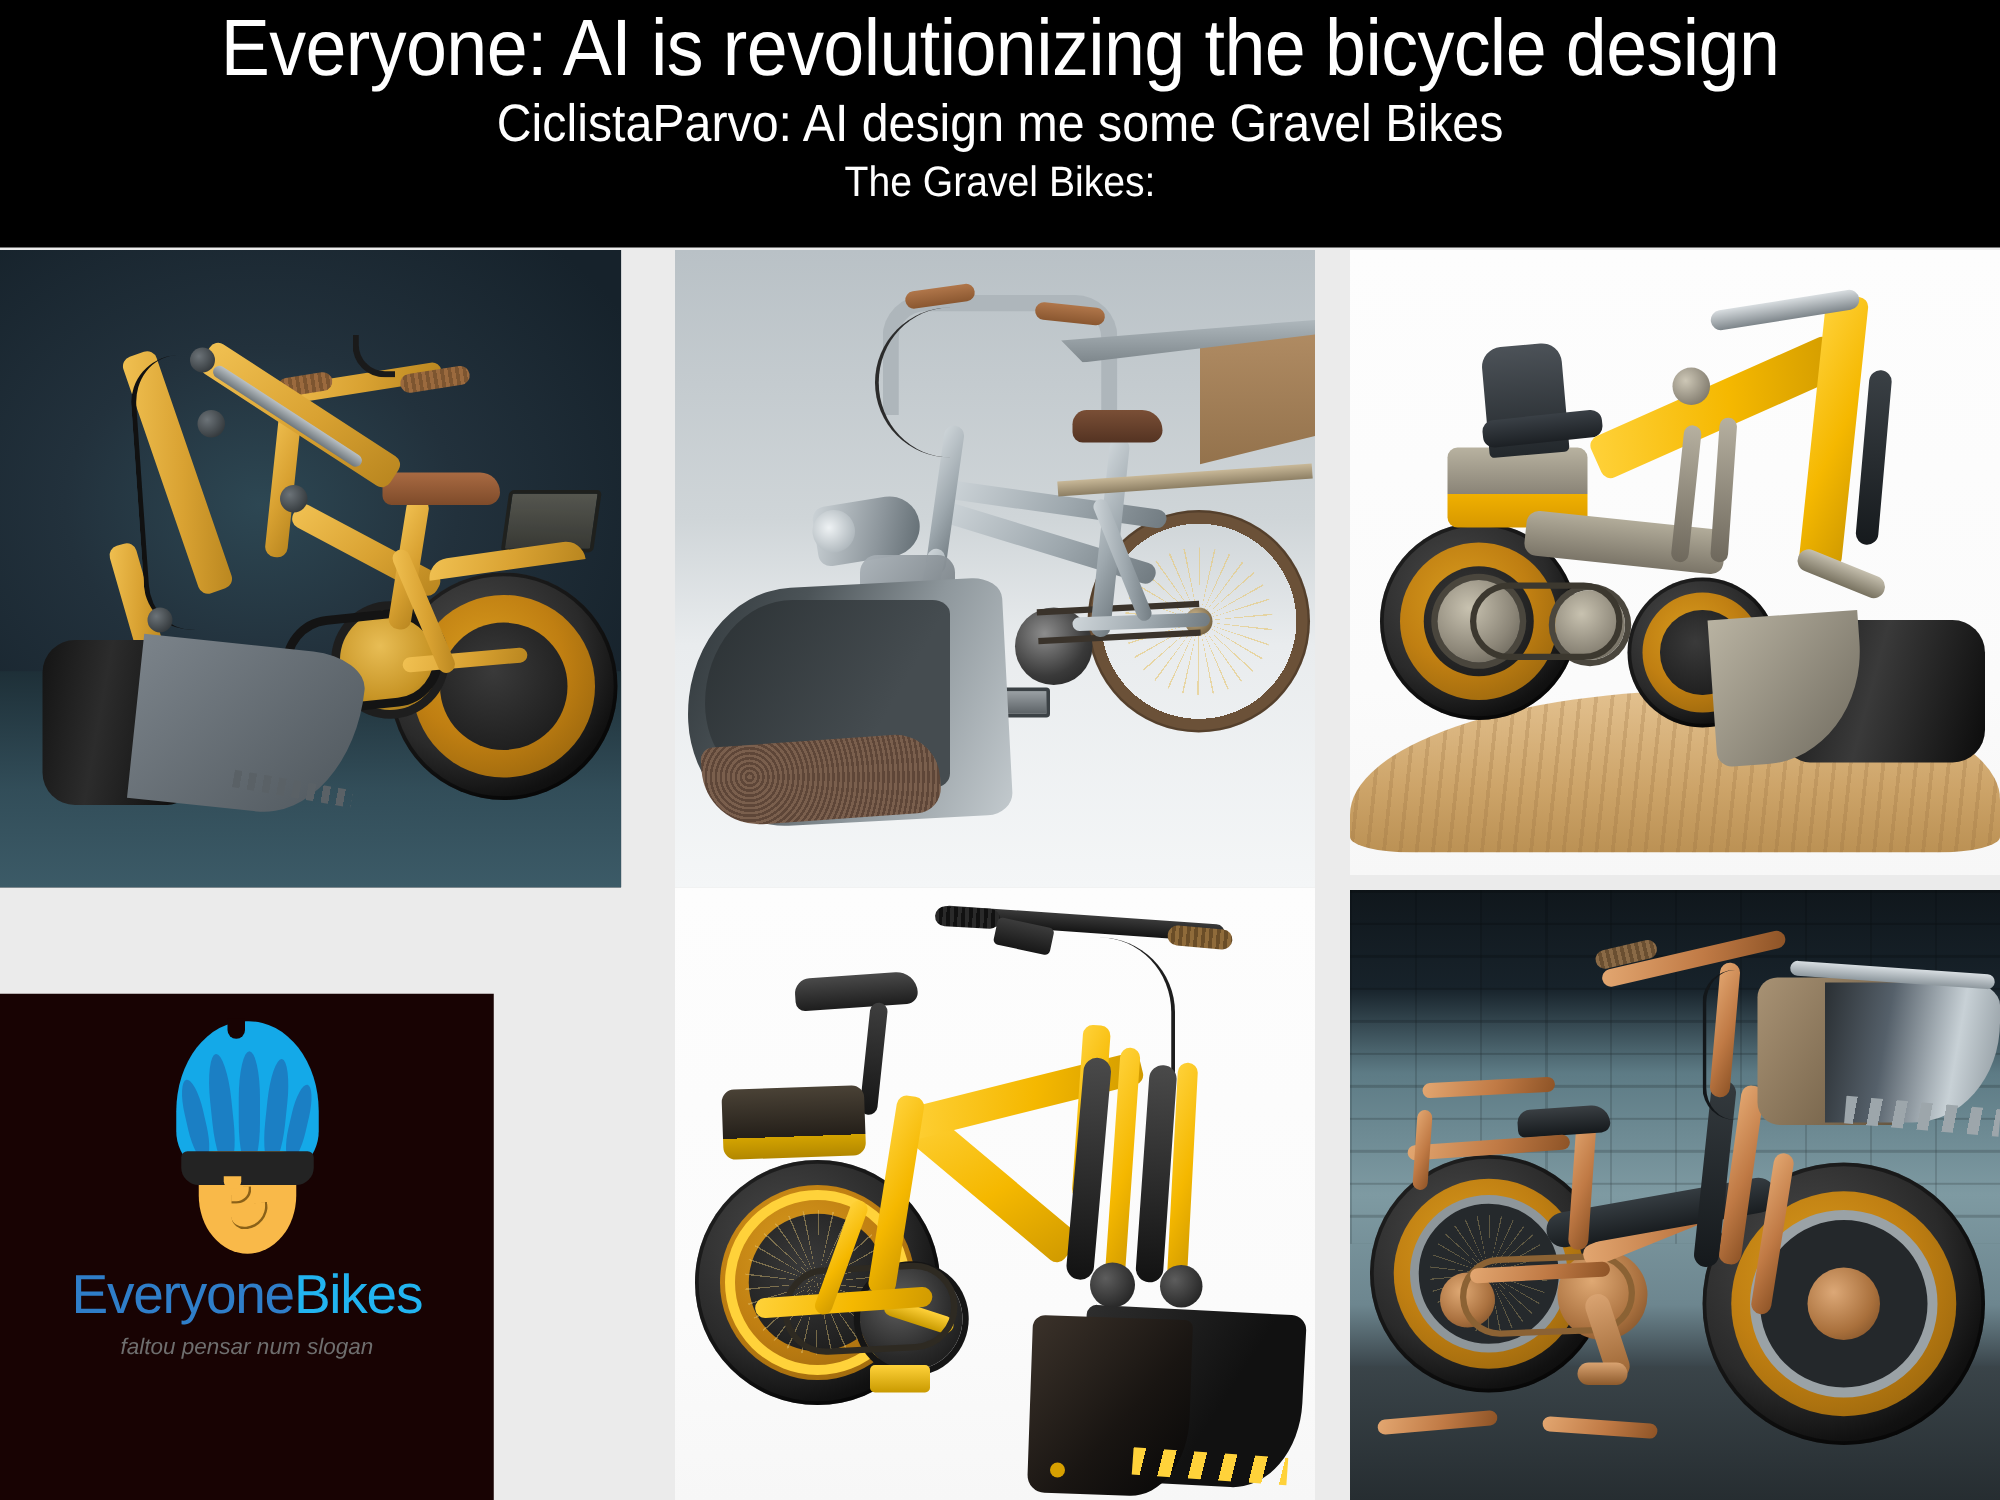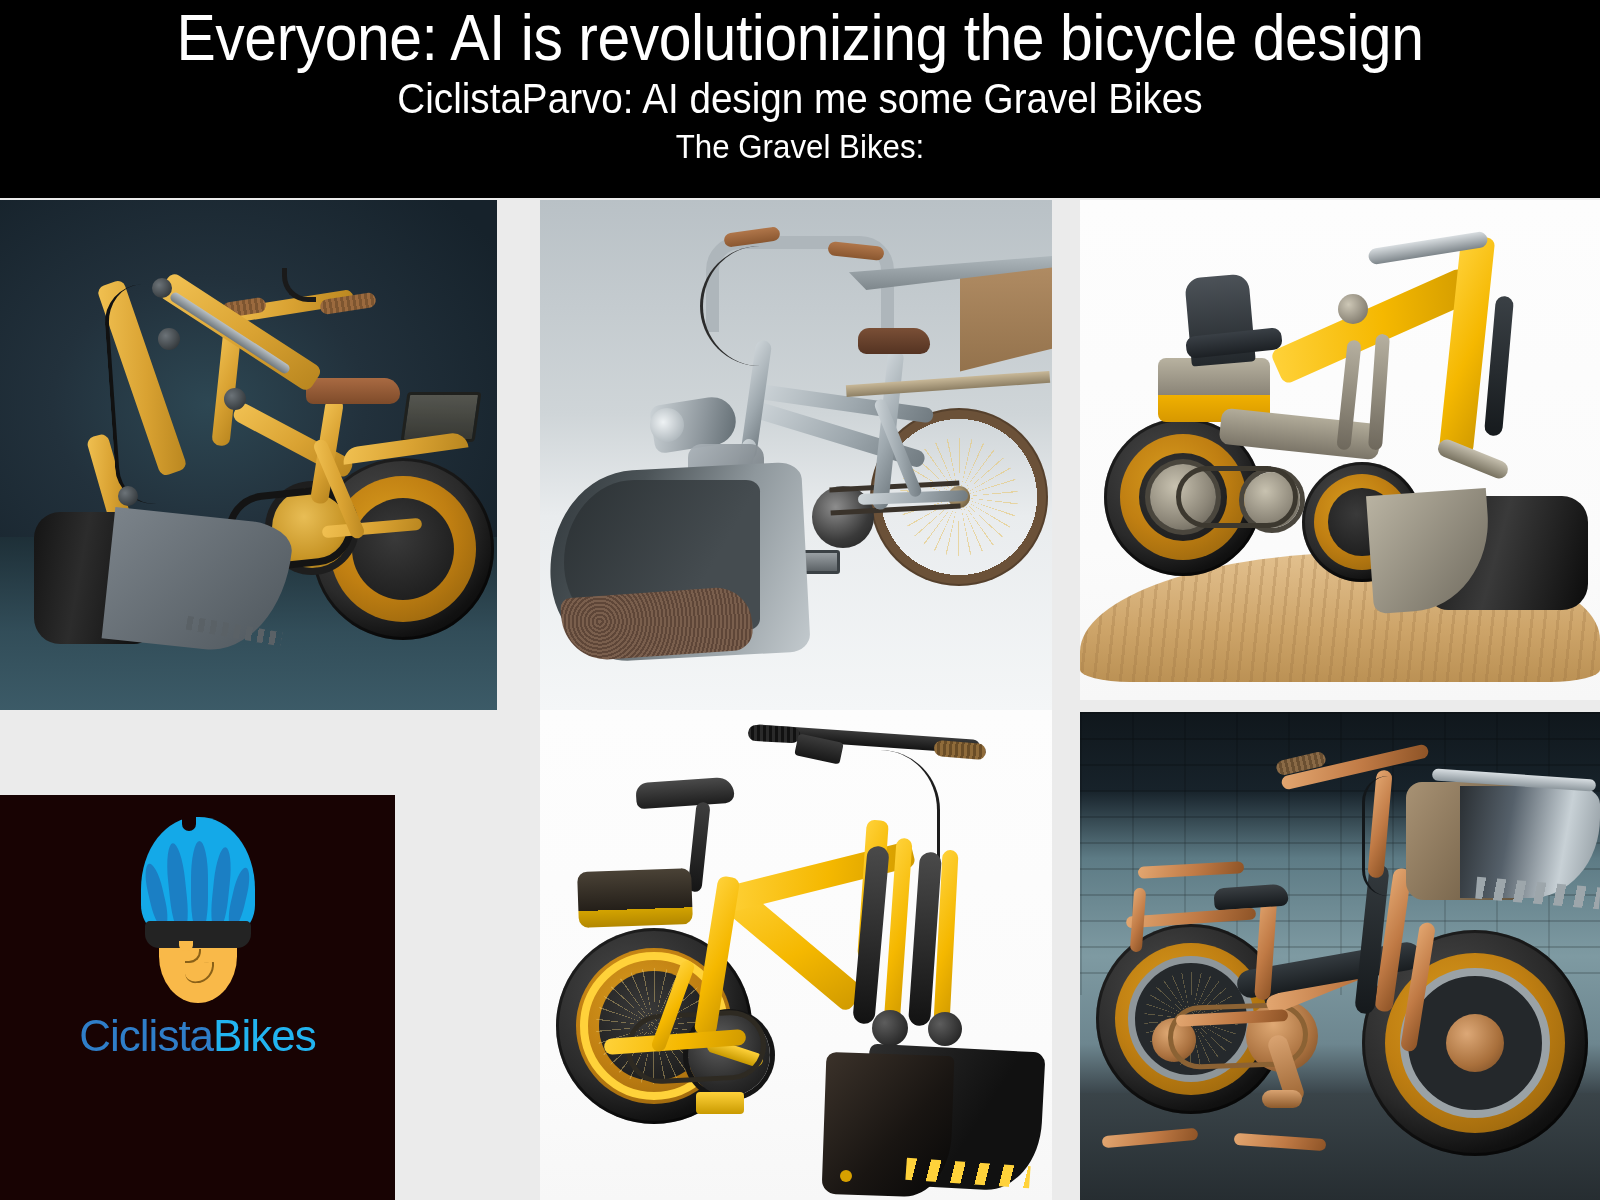--- a/index.html
+++ b/index.html
@@ -490,15 +490,16 @@
     <div class="vent v3"></div>
     <div class="vent v4"></div>
     <div class="vent v5"></div>
     <div class="face"></div>
     <div class="glasses"></div>
     <div class="gl-notch"></div>
     <div class="nose"></div>
     <div class="smile"></div>
   </div>
   <div class="logo-name">
-    <span class="a">Ciclista</span><span class="b">Bikes</span>
-  </div>
+    <span class="a">Everyone</span><span class="b">Bikes</span>
+  </div>
+  <div class="logo-slogan">faltou pensar num slogan</div>
 </div>
 
 </body></html>

